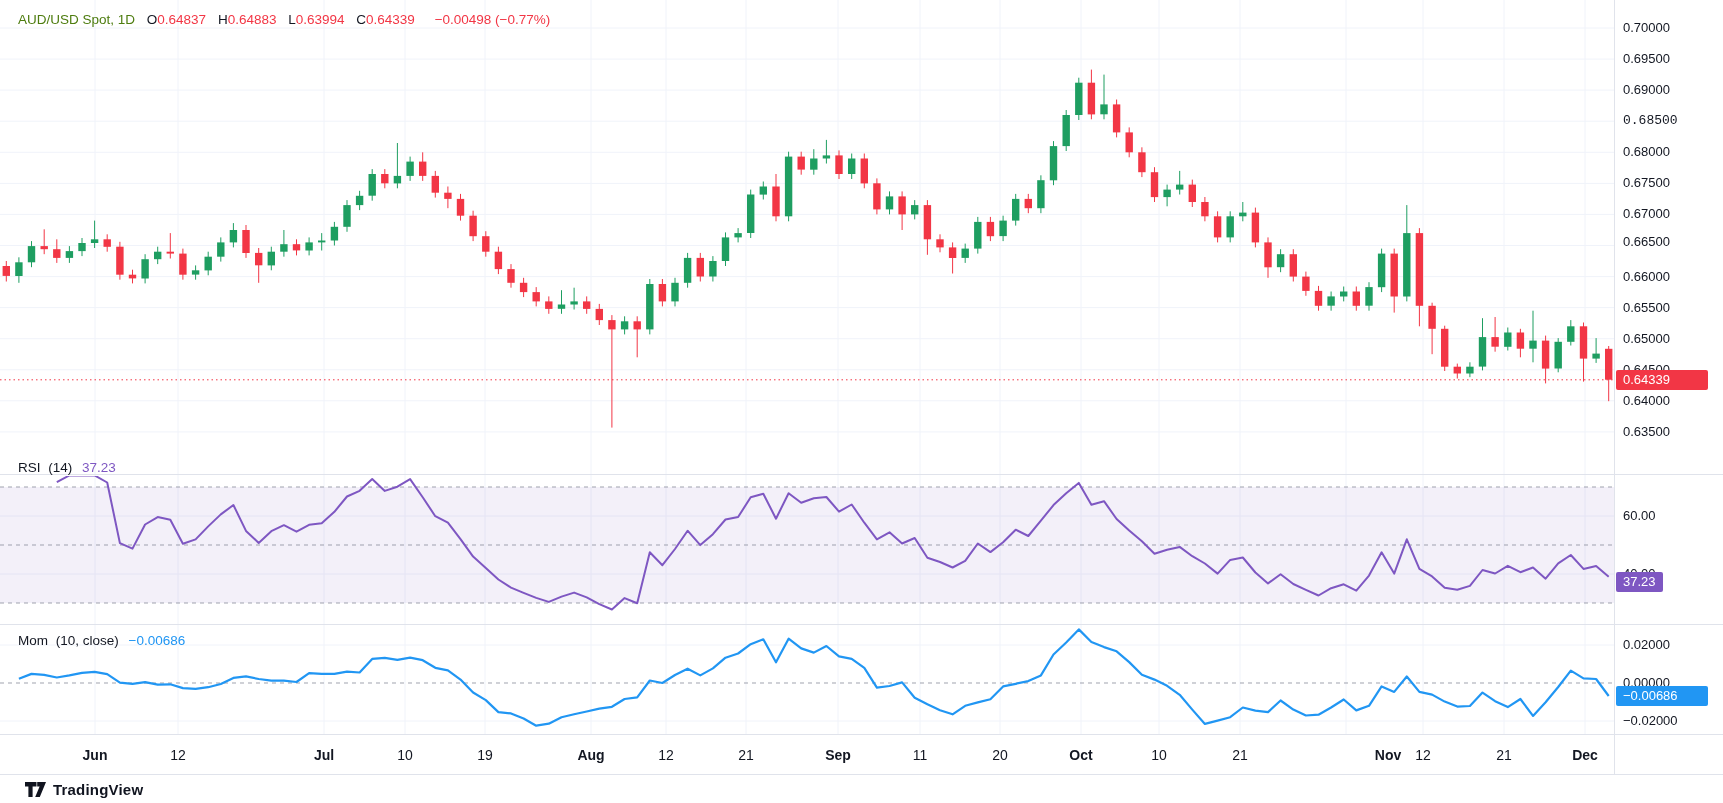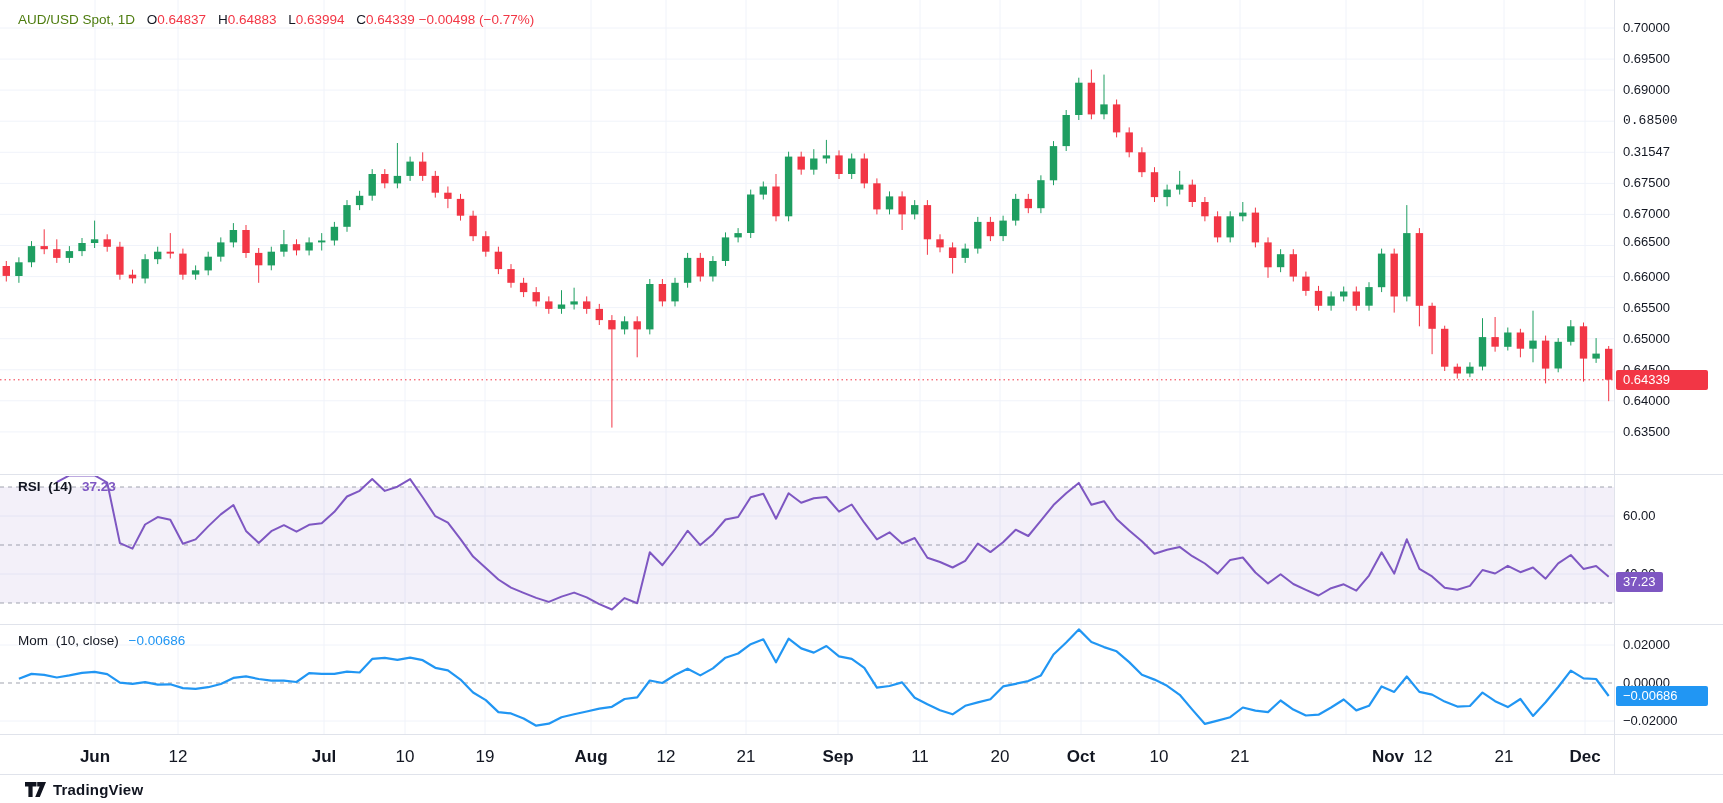--- a/index.html
+++ b/index.html
@@ -1,36 +1,36 @@
 <!DOCTYPE html>
 <html><head>
 <meta charset="utf-8">
 <style>
   html,body{margin:0;padding:0;background:#fff;}
   #app{position:relative;width:1723px;height:803px;background:#fff;overflow:hidden;
        font-family:"Liberation Sans", sans-serif;color:#131722;}
   #chart-svg{position:absolute;left:0;top:0;}
   .legend{position:absolute;font-size:13.5px;white-space:nowrap;z-index:5;}
   #main-legend{left:18px;top:12px;}
-  #rsi-legend{left:18px;top:479px;font-weight:bold;}
+  #rsi-legend{left:18px;top:460px;}
   #mom-legend{left:18px;top:633px;}
   .legend .sym{color:#4d7c0f;}
   .legend .k{color:#131722;margin-left:8px;}
   .legend .v{color:#f23645;}
-  .legend .chg{color:#f23645;margin-left:0;}
+  .legend .chg{color:#f23645;margin-left:16px;}
   .legend .params{color:#131722;margin-left:4px;}
   .legend .rsi-v{color:#7e57c2;margin-left:6px;}
   .legend .mom-v{color:#2196f3;margin-left:6px;}
   .axis-label{position:absolute;left:1623px;font-size:13px;color:#131722;height:16px;line-height:16px;}
   .badge{position:absolute;left:1616px;font-size:13px;color:#fff;height:20px;line-height:20px;
          padding:0 7px;border-radius:2px;z-index:6;min-width:78px;}
   #price-badge{background:#f23645;}
   #rsi-badge{background:#7e57c2;min-width:0;}
   #mom-badge{background:#2196f3;}
-  .tlabel{position:absolute;top:747px;transform:translateX(-50%);font-size:17px;color:#131722;}
+  .tlabel{position:absolute;top:747px;transform:translateX(-50%);font-size:14px;color:#131722;}
   .tlabel.bold{font-weight:700;}
   #logo-row{position:absolute;left:0;top:775px;width:1723px;height:28px;background:#fff;
             display:flex;align-items:center;}
   #logo-mark{margin-left:25px;}
   #logo-text{margin-left:7px;font-size:15px;font-weight:700;color:#10141f;letter-spacing:.2px;}
   .col-axis{position:absolute;left:1615px;top:0;width:108px;height:775px;background:#fff;}
 </style>
 </head>
 <body>
 
@@ -383,21 +383,21 @@
 
   <div id="price-badge" class="badge" style="top: 369.775px;">0.64339</div>
   <div id="rsi-badge" class="badge" style="top: 572.033px;">37.23</div>
   <div id="mom-badge" class="badge" style="top: 686.034px;">−0.00686</div>
 
   <div id="axis-labels">
       <div class="axis-label" style="top: 20px;">0.70000</div>
       <div class="axis-label" style="top: 51.07px;">0.69500</div>
       <div class="axis-label" style="top: 82.14px;">0.69000</div>
       <div class="axis-label" style="top: 113.21px; font-family: Liberation Mono, monospace;">0.68500</div>
-      <div class="axis-label" style="top: 144.28px;">0.31547</div>
+      <div class="axis-label" style="top: 144.28px;">0.68000</div>
       <div class="axis-label" style="top: 175.35px;">0.67500</div>
       <div class="axis-label" style="top: 206.42px;">0.67000</div>
       <div class="axis-label" style="top: 234px;">0.66500</div>
       <div class="axis-label" style="top: 268.56px;">0.66000</div>
       <div class="axis-label" style="top: 299.63px;">0.65500</div>
       <div class="axis-label" style="top: 330.7px;">0.65000</div>
       <div class="axis-label" style="top: 361.77px;">0.64500</div>
       <div class="axis-label" style="top: 392.84px;">0.64000</div>
       <div class="axis-label" style="top: 423.91px;">0.63500</div>
       <div class="axis-label" style="top: 508px;">60.00</div>

